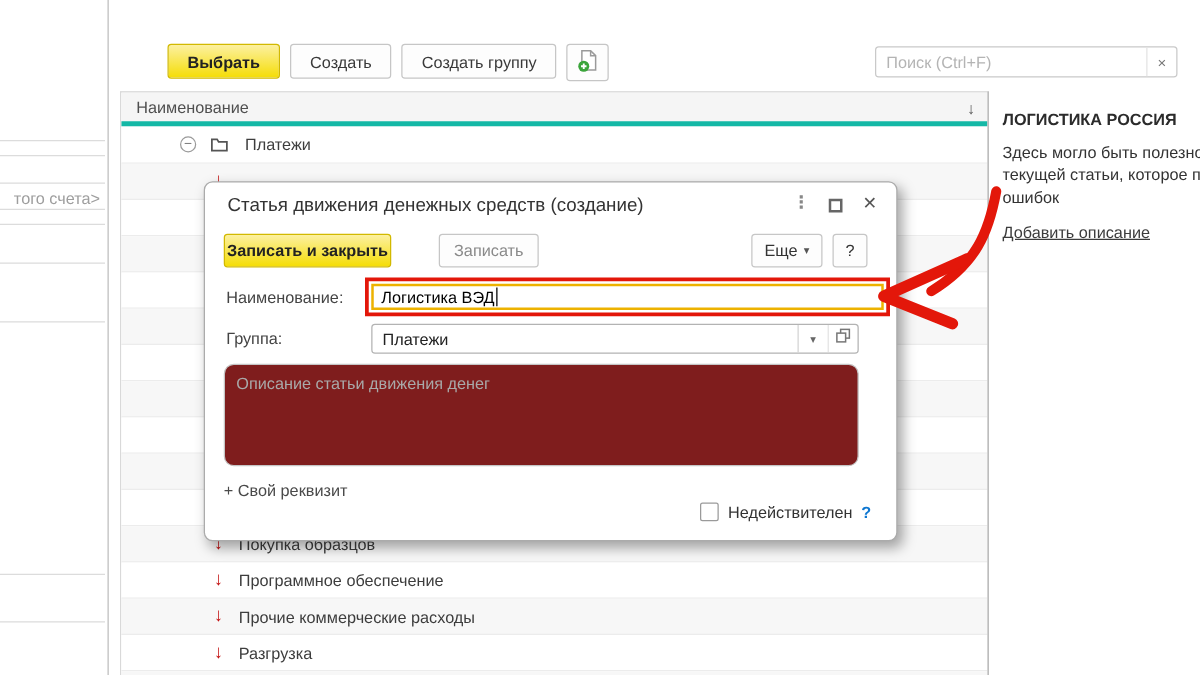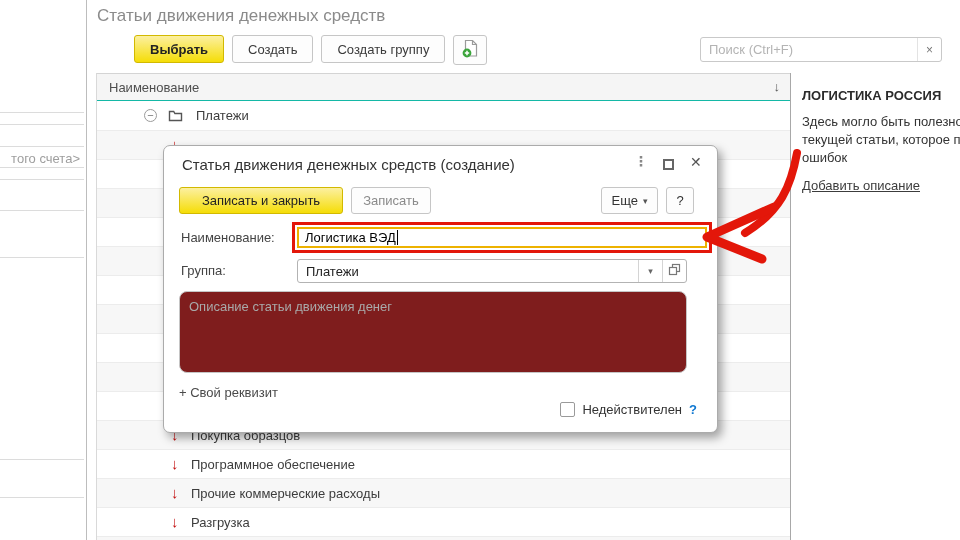--- a/index.html
+++ b/index.html
@@ -24,21 +24,21 @@
 
   .search { position:absolute; left:700px; top:37px; width:242px; height:25px; background:#fff;
             border:1px solid #c9c9c9; border-radius:3px; display:flex; align-items:stretch; }
   .search-ph { flex:1; display:flex; align-items:center; padding:0 8px; font-size:13px; color:#b4b4b4; overflow:hidden; white-space:nowrap; }
   .search-clear { width:24px; display:flex; align-items:center; justify-content:center;
                   border-left:1px solid #e3e3e3; color:#777; font-size:12px; }
 
   
   .table { position:absolute; left:96px; top:73px; width:694px; height:467px;
            border-top:1px solid #d4d4d4; border-left:1px solid #d9d9d9; overflow:hidden; }
-  .thead { position:relative; height:27px; background:#f5f5f5; border-bottom:1px solid #14b8a6;
+  .thead { position:relative; height:27px; background:#f5f5f5; border-bottom:4px solid #14b8a6;
            display:flex; align-items:center; padding-left:12px; font-size:13px; color:#4f4f4f; }
   .sort { position:absolute; right:10px; top:5px; color:#555; font-size:13px; }
   .row { height:29px; display:flex; align-items:center; font-size:13px; color:#3d3d3d;
          border-bottom:1px solid #ececec; background:#fff; }
   .row.gray { background:#f7f7f7; }
   .row.group { height:30px; }
   .expander { margin-left:47px; width:13px; height:13px; border:1px solid #9b9b9b; border-radius:50%;
               color:#777; font-size:11px; line-height:10px; text-align:center; flex:0 0 13px; }
   .folder { margin-left:11px; flex:0 0 15px; display:flex; }
   .group-label { margin-left:13px; }
@@ -55,22 +55,22 @@
   
   .modal { position:absolute; left:163px; top:145px; width:555px; height:288px; background:#fff;
            border:1px solid #ababab; border-radius:7px; box-shadow:4px 5px 10px rgba(0,0,0,0.35); z-index:10; }
   .m-title { position:absolute; left:18px; top:10px; font-size:15px; color:#333; white-space:nowrap; }
   .m-dots { position:absolute; left:470px; top:7px; font-size:14px; color:#888; font-weight:bold; }
   .m-max { position:absolute; left:499px; top:13px; width:11px; height:11px; border:2px solid #666; }
   .m-close { position:absolute; left:526px; top:8px; font-size:14px; color:#555; }
 
   .m-btn { position:absolute; height:27px; font-size:13px; display:flex; align-items:center;
            justify-content:center; border:1px solid #c6c6c6; border-radius:3px; background:#fdfdfd; color:#333; }
-  .m-saveclose { left:15px; top:41px; width:164px; background:linear-gradient(180deg,#fcf0a0,#f5dd07);
-                 border:1px solid #d2b900; font-weight:normal; color:#222; }
+  .m-saveclose { left:15px; top:41px; width:134px; background:linear-gradient(180deg,#fcf0a0,#f5dd07);
+                 border:1px solid #d2b900; font-weight:bold; color:#222; }
   .m-save { left:187px; top:41px; width:80px; color:#8a8a8a; }
   .m-more { left:437px; top:41px; width:57px; gap:5px; }
   .mini-arrow { font-size:9px; color:#555; }
   .m-help { left:502px; top:41px; width:28px; }
 
   .f-label { position:absolute; font-size:13px; color:#444; white-space:nowrap; }
   .lbl-name { left:17px; top:84px; }
   .lbl-group { left:17px; top:117px; }
 
   .red-wrap { position:absolute; left:128px; top:76px; width:420px; height:31px;
@@ -109,21 +109,20 @@
   <div class="bgline" style="top:146px"></div>
   <div class="bgline" style="top:167px"></div>
   <div class="bgline" style="top:179px"></div>
   <div class="bgline" style="top:210px"></div>
   <div class="bgline" style="top:257px"></div>
   <div class="bgline" style="top:459px"></div>
   <div class="bgline" style="top:497px"></div>
   <div class="bgtext">того счета&gt;</div>
   <div class="vsep-left"></div>
 
-  <div class="page-title">Статьи движения денежных средств</div>
 
   <div class="toolbar">
     <div class="btn btn-yellow">Выбрать</div>
     <div class="btn">Создать</div>
     <div class="btn">Создать группу</div>
     <div class="btn btn-icon">
       <span>
         <svg width="17" height="19" viewBox="0 0 17 19">
           <path d="M3.5 1.5 h7 l4 4 v11.5 h-11 z" fill="#fff" stroke="#9a9a9a" stroke-width="1.2"></path>
           <path d="M10.5 1.5 v4 h4" fill="none" stroke="#9a9a9a" stroke-width="1.2"></path>

